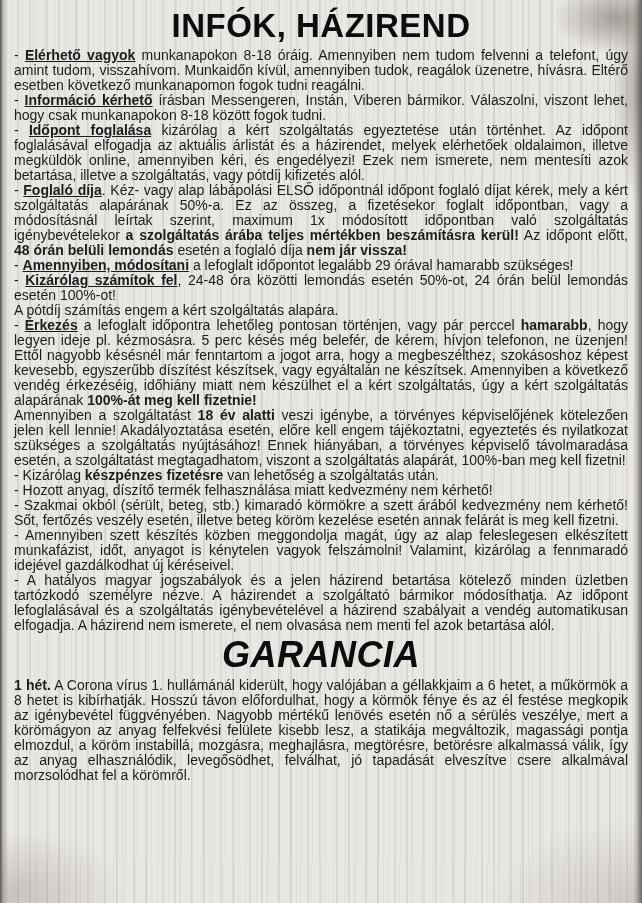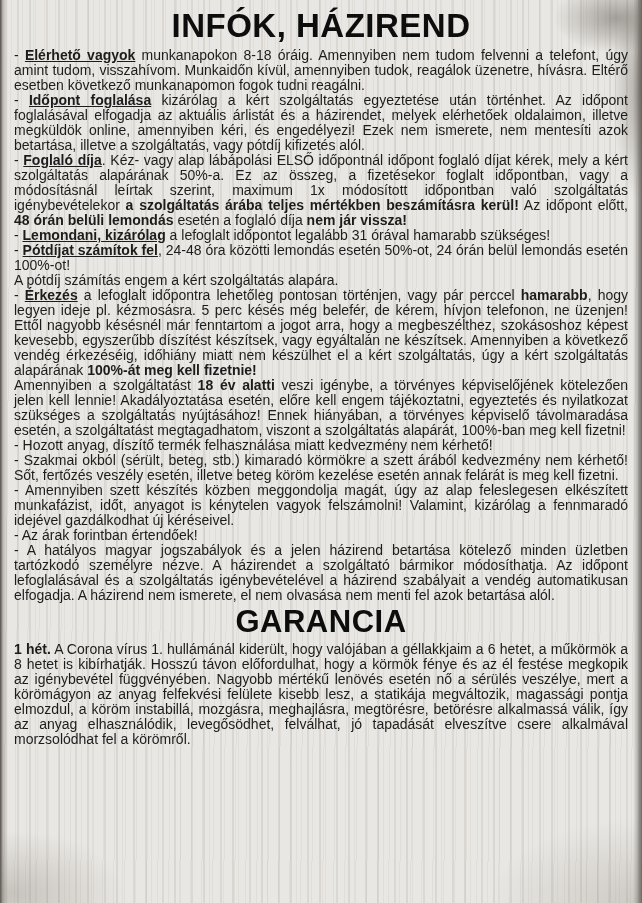--- a/index.html
+++ b/index.html
@@ -22,45 +22,46 @@
         rgba(148,141,132,0.18) 0 2px, rgba(148,141,132,0) 2px 6px,
         rgba(165,158,149,0.12) 6px 7px, rgba(165,158,149,0) 7px 17px,
         rgba(140,133,124,0.15) 17px 19px, rgba(140,133,124,0) 19px 29px),
       repeating-linear-gradient(90.5deg, rgba(120,113,104,0.08) 0 1px, rgba(120,113,104,0) 1px 11px);
   }
   .content { position: absolute; inset: 0; padding: 5px 14px 0 14px; box-sizing: border-box; }
   .doc-title {
     font-size: 33px; font-weight: bold; text-align: center;
     margin: 2px 0 3px 0; color: #0d0d0d; letter-spacing: 0.5px;
   }
-  .doc-title.second { font-size: 31px; margin: 1px 0 2px 0; }
+  .doc-title.second { font-size: 36px; margin: 1px 0 2px 0; font-style: italic; }
   .body-text { font-size: 14px; line-height: 15px; text-align: justify; color: var(--ink); }
   .para { margin: 0; }
   .b { font-weight: bold; }
   .u { text-decoration: underline; }
 </style>
 </head>
 <body style="--ink: #1c1c1c; --accent: #dd3330;">
 
 <div class="page">
   <div class="content">
     <div class="doc-title">INFÓK, HÁZIREND</div>
     <div class="body-text" id="infok-body">
         <div class="para"><span>- </span><span class="b u">Elérhető vagyok</span><span> munkanapokon 8-18 óráig. Amennyiben nem tudom felvenni a telefont, úgy amint tudom, visszahívom. Munkaidőn kívül, amennyiben tudok, reagálok üzenetre, hívásra. Eltérő esetben következő munkanapomon fogok tudni reagálni.</span></div>
+        <div class="para"><span>- </span><span class="b u">Információ kérhető</span><span> írásban Messengeren, Instán, Viberen bármikor. Válaszolni, viszont lehet, hogy csak munkanapokon 8-18 között fogok tudni.</span></div>
         <div class="para"><span>- </span><span class="b u">Időpont foglalása</span><span> kizárólag a kért szolgáltatás egyeztetése után történhet. Az időpont foglalásával elfogadja az aktuális árlistát és a házirendet, melyek elérhetőek oldalaimon, illetve megküldök online, amennyiben kéri, és engedélyezi! Ezek nem ismerete, nem mentesíti azok betartása, illetve a szolgáltatás, vagy pótdíj kifizetés alól.</span></div>
         <div class="para"><span>- </span><span class="b u">Foglaló díja</span><span>. Kéz- vagy alap lábápolási ELSŐ időpontnál időpont foglaló díjat kérek, mely a kért szolgáltatás alapárának 50%-a. Ez az összeg, a fizetésekor foglalt időpontban, vagy a módosításnál leírtak szerint, maximum 1x módosított időpontban való szolgáltatás igénybevételekor </span><span class="b">a szolgáltatás árába teljes mértékben beszámításra kerül!</span><span> Az időpont előtt, </span><span class="b">48 órán belüli lemondás</span><span> esetén a foglaló díja </span><span class="b">nem jár vissza!</span></div>
-        <div class="para"><span>- </span><span class="b u">Lemondani, kizárólag</span><span> a lefoglalt időpontot legalább 31 órával hamarabb szükséges!</span></div>
-        <div class="para"><span>- </span><span class="b u">Pótdíjat számítok fel</span><span>, 24-48 óra közötti lemondás esetén 50%-ot, 24 órán belül lemondás esetén 100%-ot!</span></div>
+        <div class="para"><span>- </span><span class="b u">Amennyiben, módosítani</span><span> a lefoglalt időpontot legalább 29 órával hamarabb szükséges!</span></div>
+        <div class="para"><span>- </span><span class="b u">Kizárólag számítok fel</span><span>, 24-48 óra közötti lemondás esetén 50%-ot, 24 órán belül lemondás esetén 100%-ot!</span></div>
         <div class="para"><span>A pótdíj számítás engem a kért szolgáltatás alapára.</span></div>
         <div class="para"><span>- </span><span class="b u">Érkezés</span><span> a lefoglalt időpontra lehetőleg pontosan történjen, vagy pár perccel </span><span class="b">hamarabb</span><span>, hogy legyen ideje pl. kézmosásra. 5 perc késés még belefér, de kérem, hívjon telefonon, ne üzenjen! Ettől nagyobb késésnél már fenntartom a jogot arra, hogy a megbeszélthez, szokásoshoz képest kevesebb, egyszerűbb díszítést készítsek, vagy egyáltalán ne készítsek. Amennyiben a következő vendég érkezéséig, időhiány miatt nem készülhet el a kért szolgáltatás, úgy a kért szolgáltatás alapárának </span><span class="b">100%-át meg kell fizetnie!</span></div>
         <div class="para"><span>Amennyiben a szolgáltatást </span><span class="b">18 év alatti</span><span> veszi igénybe, a törvényes képviselőjének kötelezően jelen kell lennie! Akadályoztatása esetén, előre kell engem tájékoztatni, egyeztetés és nyilatkozat szükséges a szolgáltatás nyújtásához! Ennek hiányában, a törvényes képviselő távolmaradása esetén, a szolgáltatást megtagadhatom, viszont a szolgáltatás alapárát, 100%-ban meg kell fizetni!</span></div>
+        <div class="para"><span>- Kizárólag </span><span class="b">készpénzes fizetésre</span><span> van lehetőség a szolgáltatás után.</span></div>
         <div class="para"><span>- Hozott anyag, díszítő termék felhasználása miatt kedvezmény nem kérhető!</span></div>
         <div class="para"><span>- Szakmai okból (sérült, beteg, stb.) kimaradó körmökre a szett árából kedvezmény nem kérhető! Sőt, fertőzés veszély esetén, illetve beteg köröm kezelése esetén annak felárát is meg kell fizetni.</span></div>
         <div class="para"><span>- Amennyiben szett készítés közben meggondolja magát, úgy az alap feleslegesen elkészített munkafázist, időt, anyagot is kénytelen vagyok felszámolni! Valamint, kizárólag a fennmaradó idejével gazdálkodhat új kéréseivel.</span></div>
-        <div class="para"><span>- Az árak forintban értendőek!</span></div>
         <div class="para"><span>- A hatályos magyar jogszabályok és a jelen házirend betartása kötelező minden üzletben tartózkodó személyre nézve. A házirendet a szolgáltató bármikor módosíthatja. Az időpont lefoglalásával és a szolgáltatás igénybevételével a házirend szabályait a vendég automatikusan elfogadja. A házirend nem ismerete, el nem olvasása nem menti fel azok betartása alól.</span></div>
       </div>
     <div class="doc-title second">GARANCIA</div>
     <div class="body-text" id="garancia-body">
         <div class="para"><span class="b">1 hét.</span><span> A Corona vírus 1. hullámánál kiderült, hogy valójában a géllakkjaim a 6 hetet, a műkörmök a 8 hetet is kibírhatják. Hosszú távon előfordulhat, hogy a körmök fénye és az él festése megkopik az igénybevétel függvényében. Nagyobb mértékű lenövés esetén nő a sérülés veszélye, mert a körömágyon az anyag felfekvési felülete kisebb lesz, a statikája megváltozik, magassági pontja elmozdul, a köröm instabillá, mozgásra, meghajlásra, megtörésre, betörésre alkalmassá válik, így az anyag elhasználódik, levegősödhet, felválhat, jó tapadását elveszítve csere alkalmával morzsolódhat fel a körömről.</span></div>
       </div>
 
   </div>
 </div>
 

